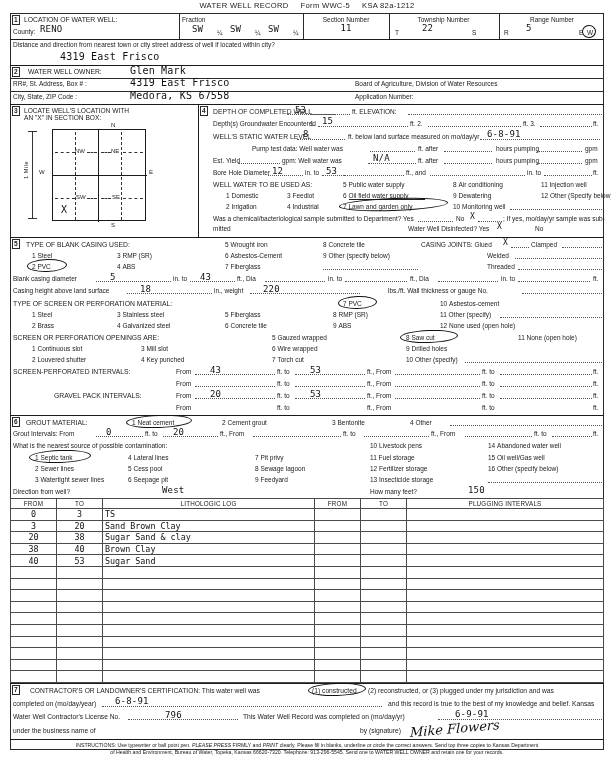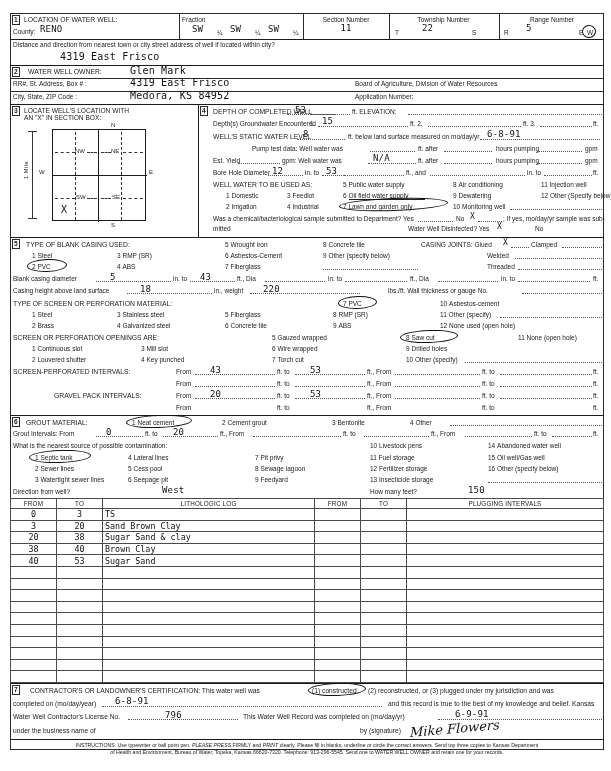--- a/index.html
+++ b/index.html
@@ -123,20 +123,23 @@
     writing-mode: vertical-rl;
     transform: rotate(180deg);
     letter-spacing: .5px;
   }
 </style>
 </head>
 <body>
 
 <div class="form">
 
+  <div class="doc-title">
+    <span>WATER WELL RECORD</span><span class="sp"></span><span>Form WWC-5</span><span class="sp"></span><span>KSA 82a-1212</span>
+  </div>
 
   <div class="box" style="left:0;top:2px;width:594px;height:737px;"></div>
 
   <div class="secnum" style="left:2px;top:4px;">1</div>
   <div class="lbl" style="left:14px;top:5px;font-size:6.8px;">LOCATION OF WATER WELL:</div>
   <div class="lbl" style="left:3px;top:17px;">County:</div>
   <div class="hand" style="left:30px;top:13px;">RENO</div>
 
   <div class="ln vl" style="left:169px;top:2px;height:26px;"></div>
   <div class="lbl" style="left:172px;top:5px;">Fraction</div>
@@ -174,21 +177,21 @@
   <div class="lbl" style="left:18px;top:57px;font-size:6.8px;">WATER WELL OWNER:</div>
   <div class="hand" style="left:120px;top:54px;font-size:10px;">Glen Mark</div>
 
   <div class="ln hl" style="left:0;top:67px;width:594px;"></div>
   <div class="lbl" style="left:3px;top:69px;">RR#, St. Address, Box # :</div>
   <div class="hand" style="left:120px;top:66px;font-size:10px;">4319 East Frisco</div>
   <div class="lbl" style="left:345px;top:69px;">Board of Agriculture, Division of Water Resources</div>
 
   <div class="ln hl" style="left:0;top:80px;width:594px;"></div>
   <div class="lbl" style="left:3px;top:82px;">City, State, ZIP Code           :</div>
-  <div class="hand" style="left:120px;top:79px;font-size:10px;">Medora, KS  84952</div>
+  <div class="hand" style="left:120px;top:79px;font-size:10px;">Medora, KS  67558</div>
   <div class="lbl" style="left:345px;top:82px;">Application Number:</div>
   <div class="hand" style="left:420px;top:79px;"></div>
 
   <div class="ln hl thick" style="left:0;top:93px;width:594px;height:1.2px;"></div>
   <div class="ln vl thick" style="left:188px;top:93px;height:134px;width:1.2px;"></div>
 
   <div class="secnum" style="left:2px;top:95px;">3</div>
   <div class="lbl" style="left:14px;top:96px;font-size:6.6px;">LOCATE WELL'S LOCATION WITH</div>
   <div class="lbl" style="left:14px;top:103px;font-size:6.6px;">AN "X" IN SECTION BOX:</div>
 

